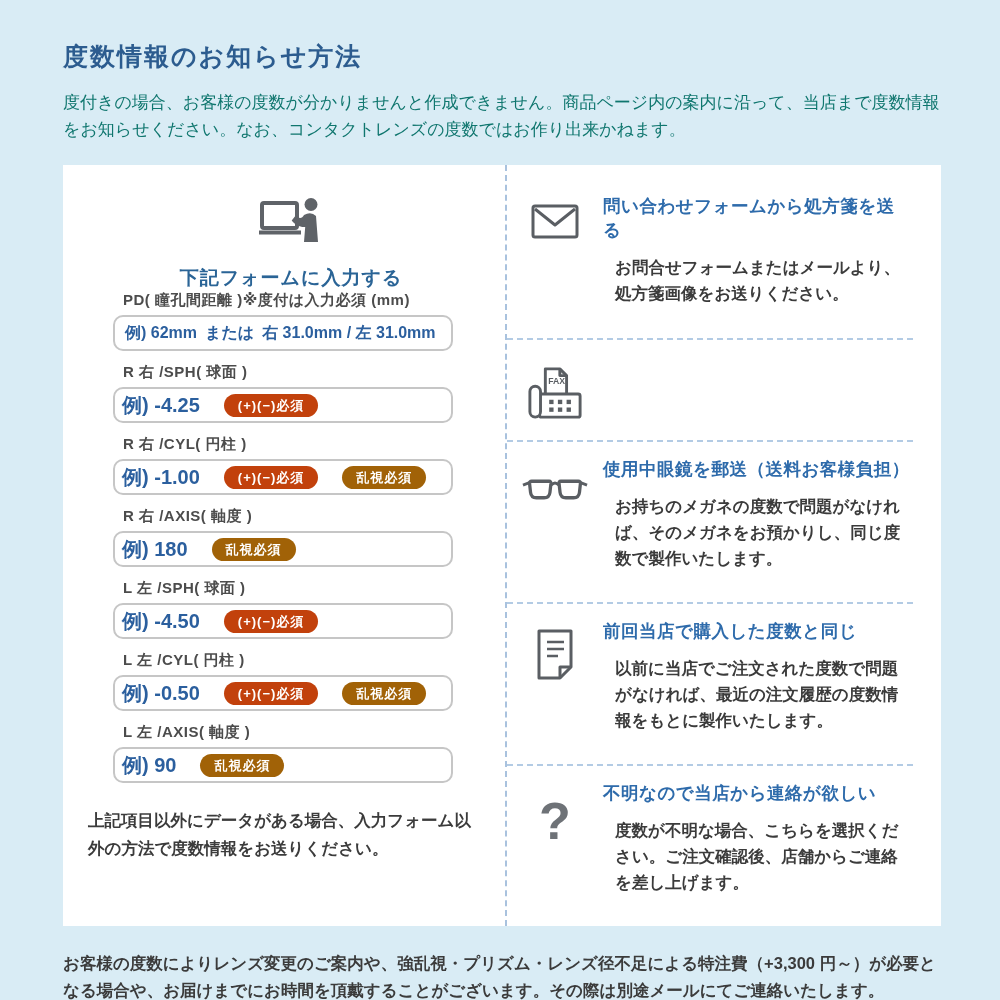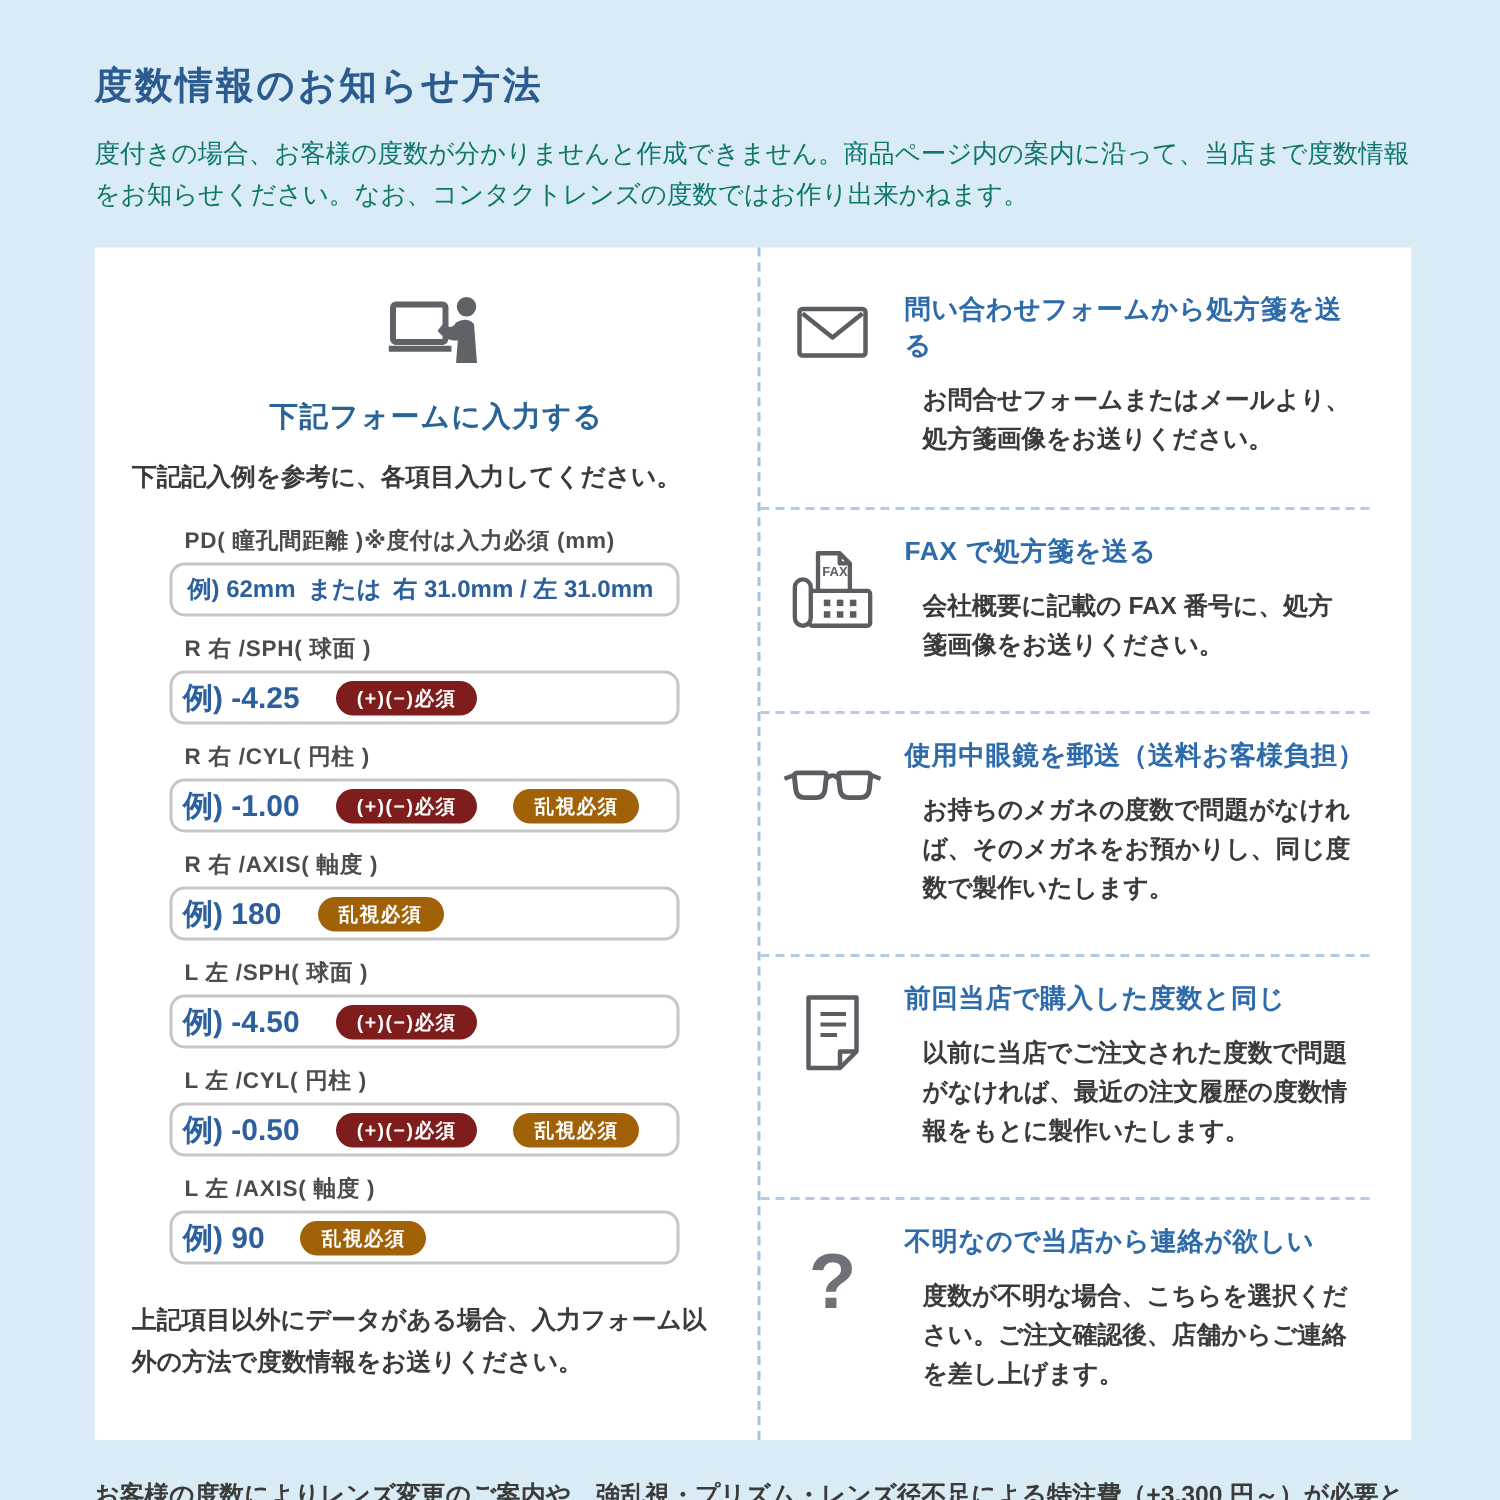--- a/index.html
+++ b/index.html
@@ -42,21 +42,21 @@
   }
   .example-value{font-size:20px;font-weight:bold;color:#2b5f9e;}
   .example-box .sm{font-size:12px;margin:0 2px;}
   .example-box.compact{gap:6px;padding:0 10px;}
   .example-box.compact .example-value{font-size:16px;}
   .badge{
     font-size:13px;font-weight:bold;color:#ffffff;
     padding:5px 14px;border-radius:14px;line-height:1;letter-spacing:1px;
     white-space:nowrap;
   }
-  .badge.blue{background:#7f1d1d;}
+  .badge.blue{background:#c2410c;}
   .badge.orange{background:#a16207;}
   .form-note{
     margin:24px 0 0 0;font-size:16.5px;font-weight:bold;
     line-height:1.65;color:#3b3b3b;
   }
   
   .col-right{flex:1;border-left:2px dashed #a9c2de;padding:14px 28px 0 0;box-sizing:border-box;}
   .method{display:flex;padding:15px 0 19px 0;}
   .method + .method{border-top:2px dashed #b3cbe4;}
   .m-icon{width:96px;flex:0 0 96px;display:flex;justify-content:center;align-items:flex-start;padding-top:10px;}
@@ -87,21 +87,20 @@
       <div class="form-header">
         <svg width="64" height="48" viewBox="0 0 64 48">
           <rect x="3" y="6" width="35" height="25" rx="2" fill="none" stroke="#5f6368" stroke-width="4"></rect>
           <line x1="0" y1="35.5" x2="42" y2="35.5" stroke="#5f6368" stroke-width="4"></line>
           <circle cx="52" cy="7.5" r="6.5" fill="#5f6368"></circle>
           <path d="M45 18 q7 -4 12 1 l2 26 h-14 l1.2 -15 c-5 .5 -10 -2 -13.5 -6.5 l4 -5 c3 3.2 6.3 3.5 8.3 -0.5 z" fill="#5f6368"></path>
         </svg>
         <span class="ttl">下記フォームに入力する</span>
       </div>
 
-      <p class="form-sub">下記記入例を参考に、各項目入力してください。</p>
 
       <div class="fields">
 
         <div class="field-group">
           <div class="field-label">PD( 瞳孔間距離 )※度付は入力必須 (mm)</div>
           <div class="example-box compact">
             <span class="example-value">例) 62mm</span>
             <span class="example-value sm">または</span>
             <span class="example-value">右 31.0mm / 左 31.0mm</span>
           </div>
@@ -190,24 +189,20 @@
             <g fill="#5a5e63">
               <rect x="24" y="36" width="4.5" height="4.5"></rect>
                 <rect x="33" y="36" width="4.5" height="4.5"></rect>
                 <rect x="42" y="36" width="4.5" height="4.5"></rect>
               <rect x="24" y="44" width="4.5" height="4.5"></rect>
                 <rect x="33" y="44" width="4.5" height="4.5"></rect>
                 <rect x="42" y="44" width="4.5" height="4.5"></rect>
             </g>
           </svg>
         </div>
-        <div class="m-content">
-          <p class="m-title">FAX で処方箋を送る</p>
-          <p class="m-body">会社概要に記載の FAX 番号に、処方箋画像をお送りください。</p>
-        </div>
       </div>
 
       <div class="method">
         <div class="m-icon">
           <svg width="66" height="26" viewBox="0 0 68 26" style="margin-top:10px;">
             <path d="M1 8 L9 5" stroke="#5a5e63" stroke-width="3" fill="none"></path>
             <path d="M67 8 L59 5" stroke="#5a5e63" stroke-width="3" fill="none"></path>
             <path d="M10 4 h18 q2 0 1.8 2.5 l-1 9 q-.6 5.5 -6 5.5 h-8 q-5.4 0 -6 -5.5 l-1 -9 Q7.6 4 10 4 z" fill="none" stroke="#5a5e63" stroke-width="3.4" stroke-linejoin="round"></path>
             <path d="M40 4 h18 q2.4 0 2.2 2.5 l-1 9 q-.6 5.5 -6 5.5 h-8 q-5.4 0 -6 -5.5 l-1 -9 Q37.6 4 40 4 z" fill="none" stroke="#5a5e63" stroke-width="3.4" stroke-linejoin="round"></path>
             <path d="M30 8 q4 -4.5 8 0" fill="none" stroke="#5a5e63" stroke-width="3"></path>

